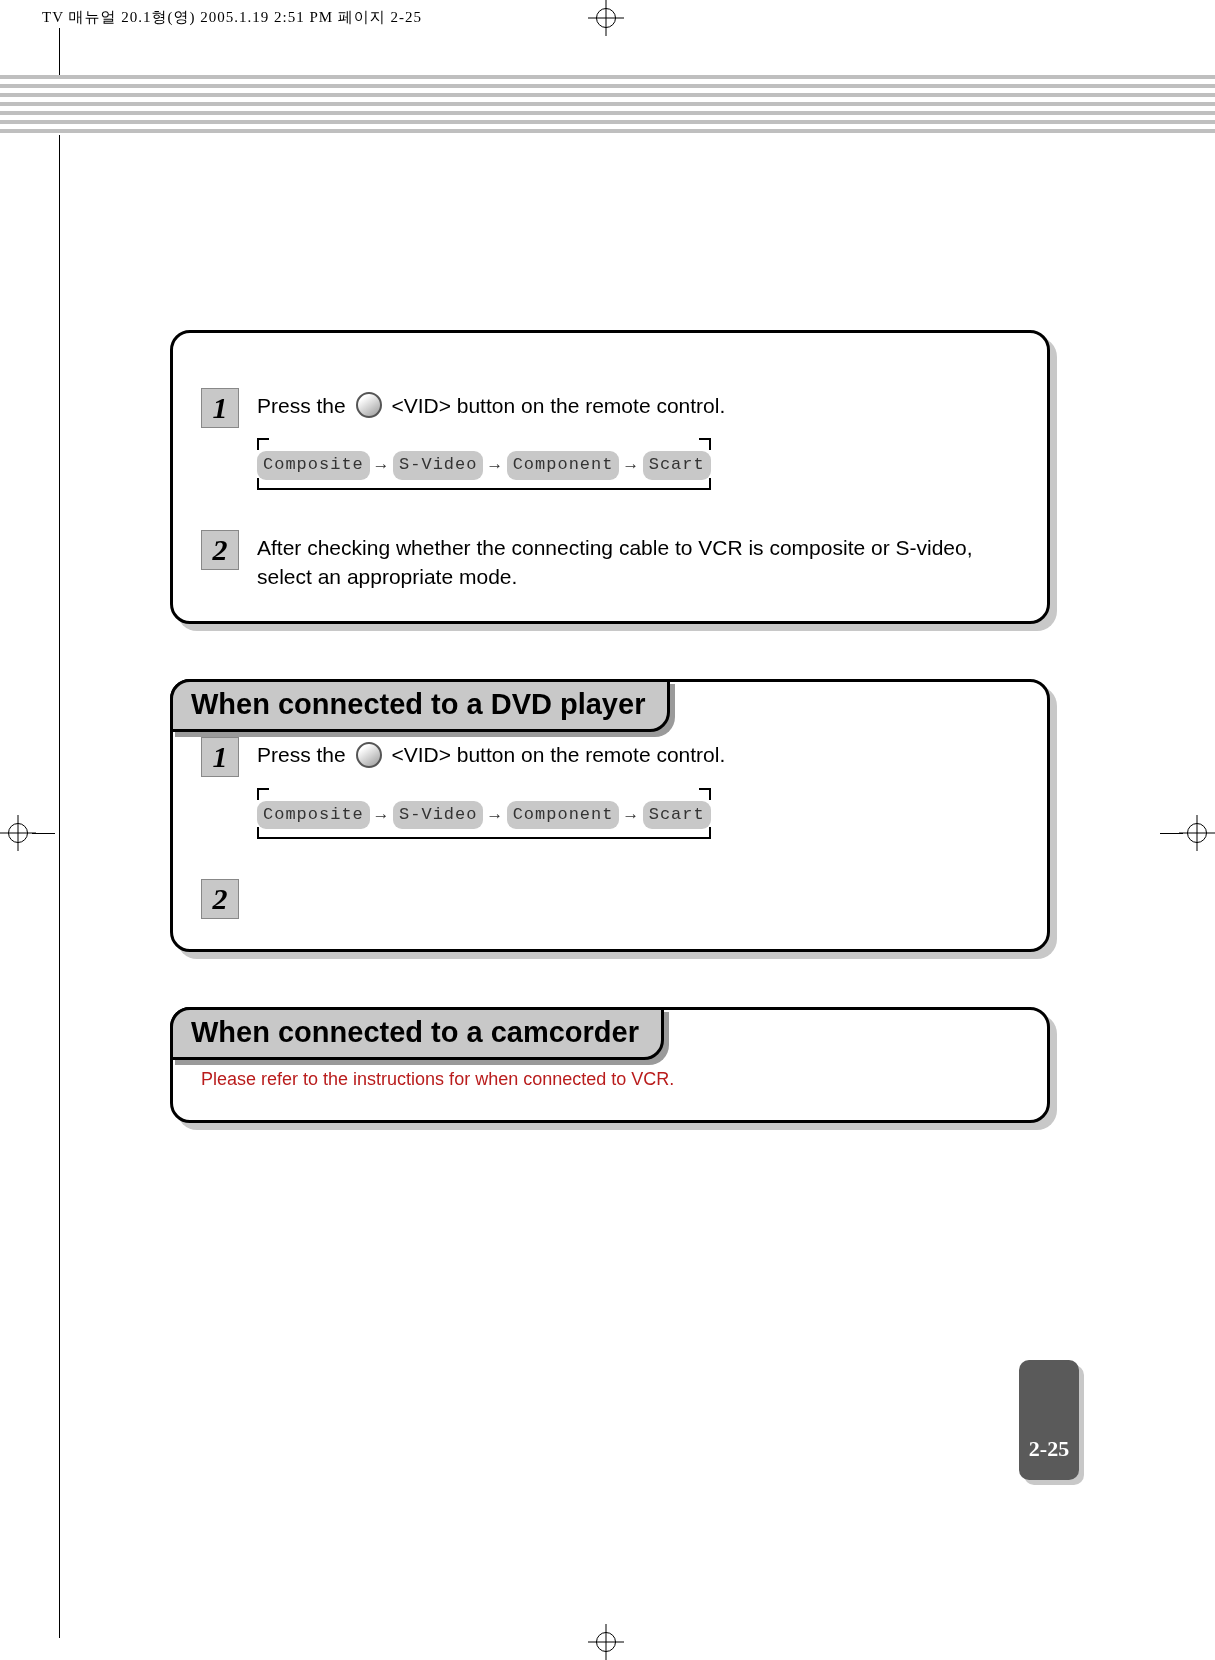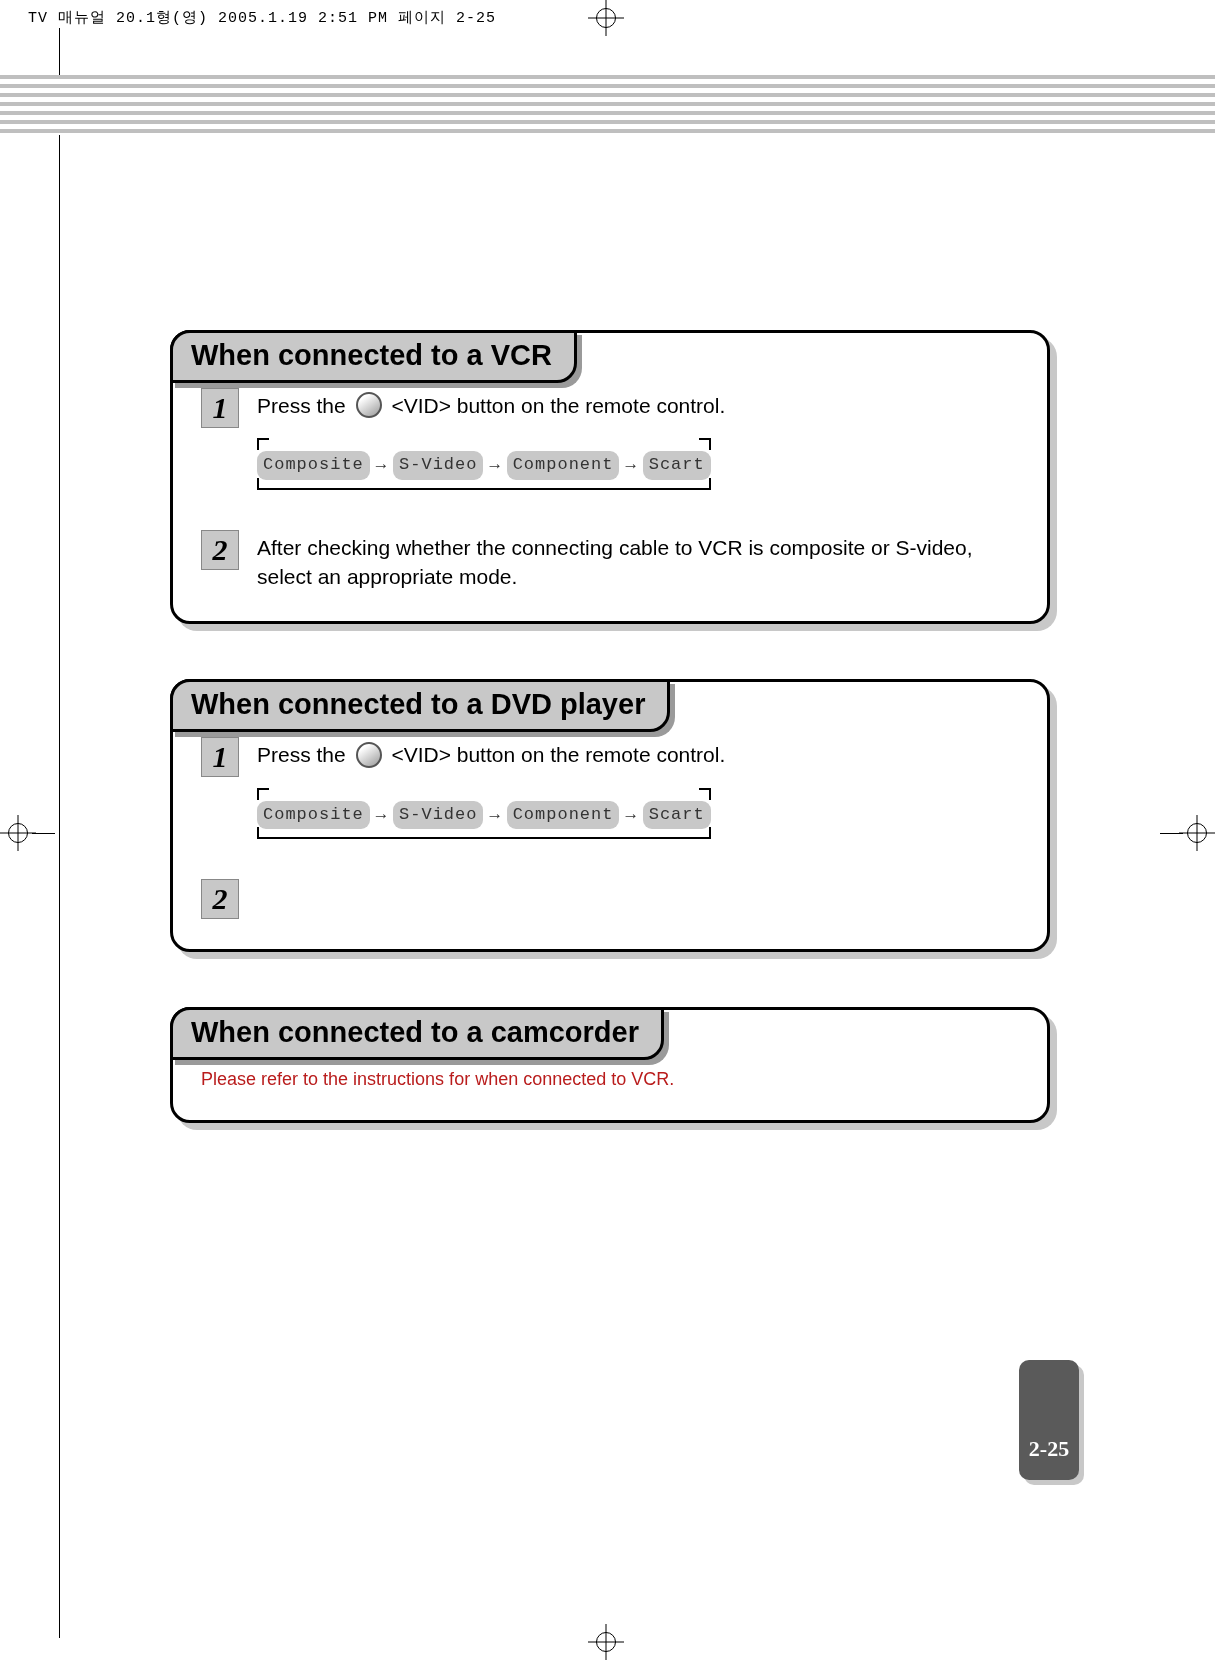--- a/index.html
+++ b/index.html
@@ -11,25 +11,25 @@
   }
   .page {
     position: relative;
     width: 1215px;
     height: 1660px;
     box-sizing: border-box;
   }
   .header-meta {
     position: absolute;
     top: 8px;
-    left: 28px;
+    left: 42px;
     font-size: 15px;
     letter-spacing: 1px;
     color: #000;
-    font-family: Liberation Mono, monospace;
+    font-family: Liberation Serif, serif;
   }
   .crop-line-v {
     position: absolute;
     width: 1px;
     background: #000;
   }
   .crop-v-left { left: 59px; top: 28px; height: 1610px; }
   .top-stripes {
     position: absolute;
     top: 75px;
@@ -258,21 +258,20 @@
   <div class="reg-mark reg-bottom">
       <div class="reg-circle"></div>
     </div>
 
   <div class="left-tickmark" style="top:833px"></div>
   <div class="right-tickmark" style="top:833px"></div>
 
   <div class="content">
 
     <div class="section-box">
-      <div class="section-title-tab">When connected to a VCR</div>
 
       <div class="step">
         <div class="step-num">1</div>
         <div class="step-body">
           <span>Press the </span>
           <span class="btn-circle"></span>
           <span> &lt;VID&gt; button on the remote control.</span>
           <div class="cycle-box">
             <div class="cycle-bracket-top"></div>
             <div class="cycle-inner">

